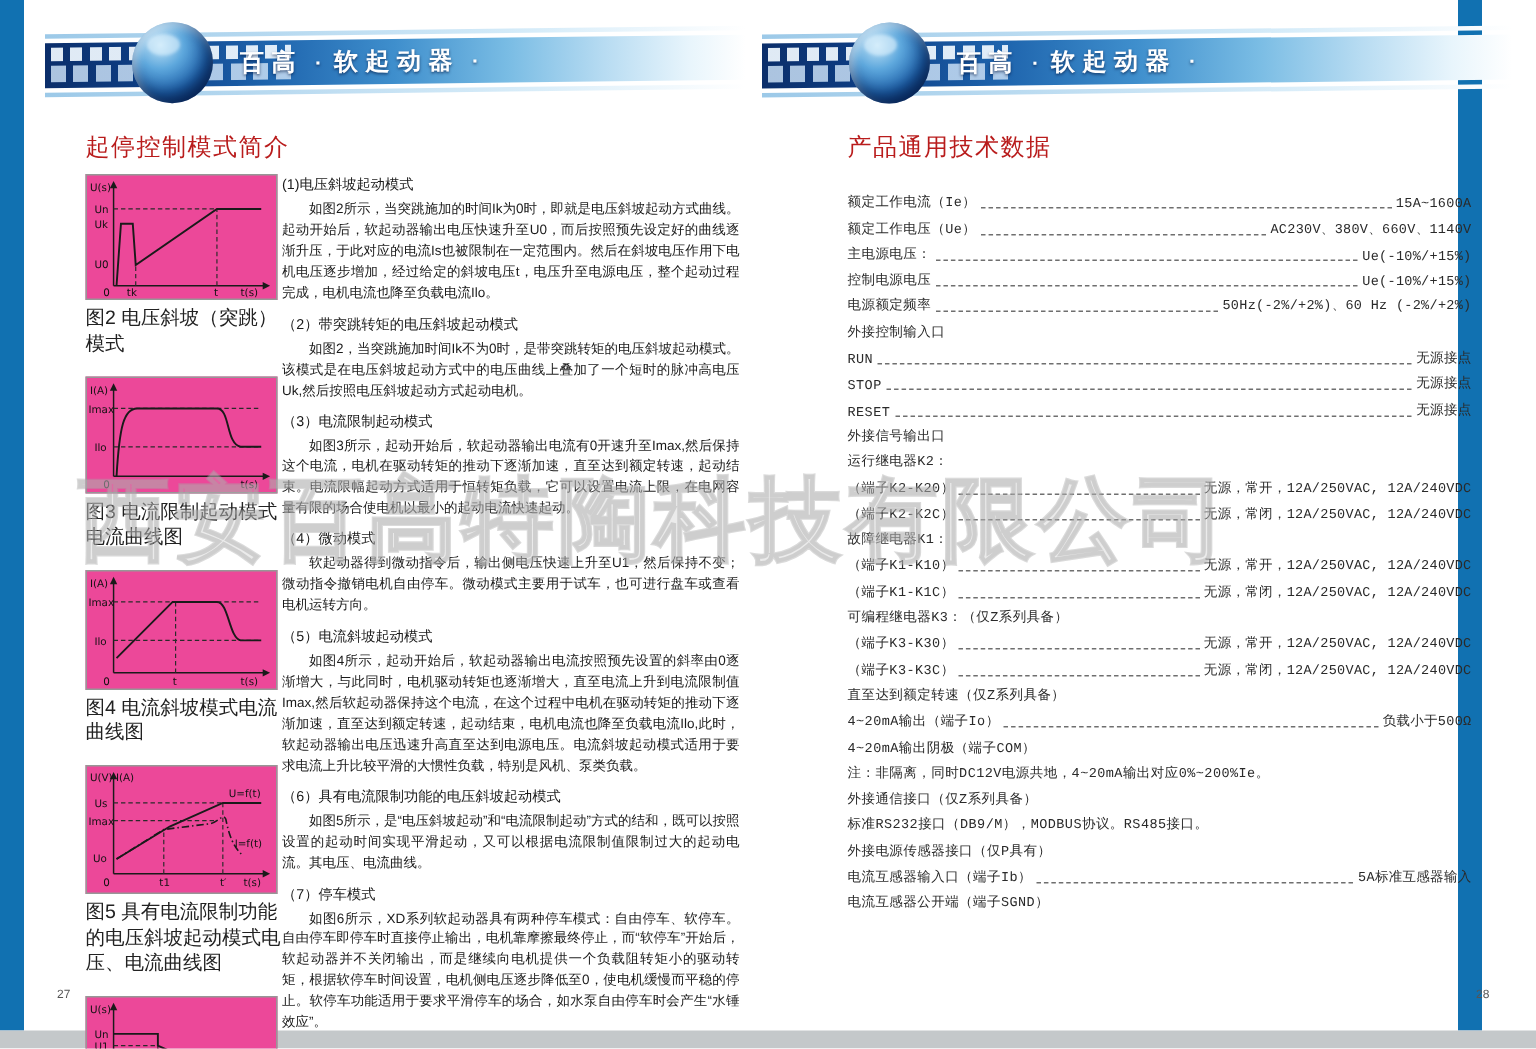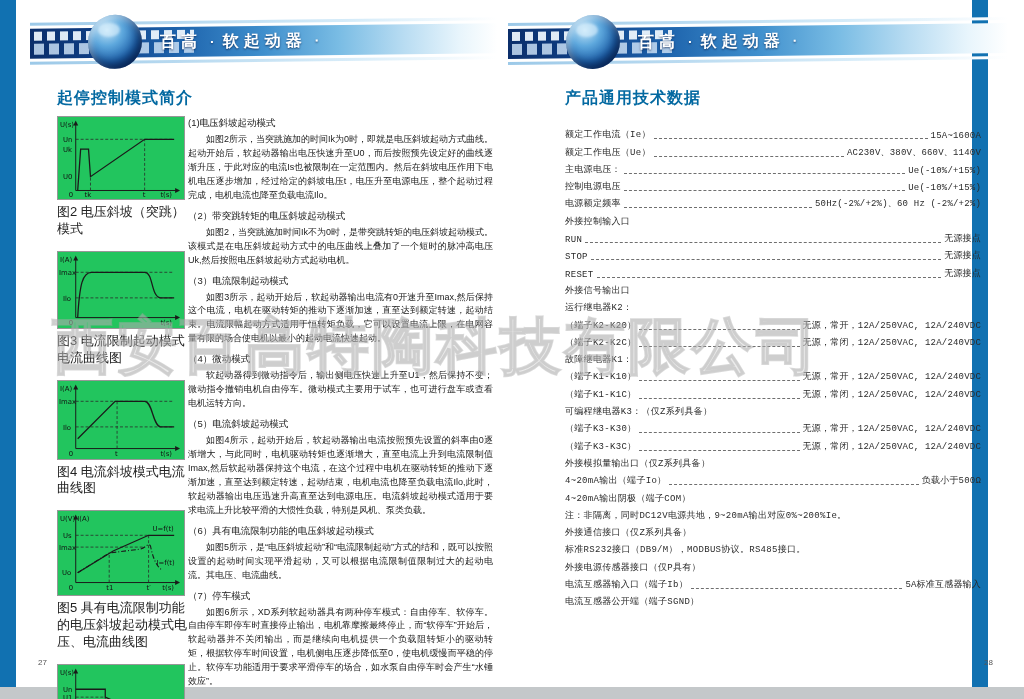--- a/index.html
+++ b/index.html
@@ -28,28 +28,28 @@
     background:radial-gradient(circle at 35% 28%,#bfe2f6 0%,#5ea8dd 30%,#1e63ad 62%,#0a3a7e 85%,#062a5e 100%);
     box-shadow:inset -4px -6px 10px rgba(0,10,40,.55), inset 3px 4px 6px rgba(255,255,255,.5);}
   .globe:after{content:"";position:absolute;left:10px;top:8px;width:22px;height:14px;border-radius:50%;
     background:rgba(230,245,255,.55);filter:blur(1px);}
   .banner-text{position:absolute;left:130px;top:0;height:30px;display:flex;align-items:center;
     color:#fff;font-weight:bold;font-size:16px;letter-spacing:5px;
     text-shadow:0 1px 2px rgba(0,20,60,.65);white-space:nowrap;}
   .banner-dot{font-size:14px;margin:0 8px;letter-spacing:0;}
 
   
-  .page-title{position:absolute;font-size:16px;font-weight:bold;color:#0369a1;letter-spacing:1px;}
+  .page-title{position:absolute;font-size:16px;font-weight:normal;color:#b91c1c;letter-spacing:1px;}
   .title-left{left:57px;top:88px;}
   .title-right{left:565px;top:88px;}
 
   
   .fig-col{position:absolute;left:57px;top:116px;width:130px;}
   .figure{margin-bottom:13px;}
-  .figbox{width:128px;background:#22c55e;border:1px solid #979797;box-sizing:border-box;}
+  .figbox{width:128px;background:#ec4899;border:1px solid #979797;box-sizing:border-box;}
   .figbox svg{display:block;}
   .figcap{font-size:13px;font-weight:normal;color:#222;text-align:left;margin:4px 0 0 0;line-height:1.3;}
   .ax{stroke:#1a1a1a;stroke-width:1;fill:none;}
   .curve{stroke:#1a1a1a;stroke-width:1.3;fill:none;}
   .dash{stroke:#2a2a2a;stroke-width:0.8;fill:none;stroke-dasharray:3 2;}
   .dashdot{stroke:#1a1a1a;stroke-width:1.1;fill:none;stroke-dasharray:5 2 1 2;}
   .arrow{fill:#1a1a1a;}
   .figbox text{font-size:7px;fill:#111;font-family:"DejaVu Sans",sans-serif;}
 
   
@@ -348,32 +348,32 @@
         <span class="spec-label">（端子K3-K30）</span>
         <span class="leader"></span>
         <span class="spec-value">无源，常开，12A/250VAC, 12A/240VDC</span>
       </div>
     <div class="spec-row">
         <span class="spec-label">（端子K3-K3C）</span>
         <span class="leader"></span>
         <span class="spec-value">无源，常闭，12A/250VAC, 12A/240VDC</span>
       </div>
     <div class="spec-row plain">
-        <span class="spec-label">外接模拟量输出口（仅Z系列具备）</span>
+        <span class="spec-label">直至达到额定转速（仅Z系列具备）</span>
       </div>
     <div class="spec-row">
         <span class="spec-label">4~20mA输出（端子Io）</span>
         <span class="leader"></span>
         <span class="spec-value">负载小于500Ω</span>
       </div>
     <div class="spec-row plain">
         <span class="spec-label">4~20mA输出阴极（端子COM）</span>
       </div>
     <div class="spec-row plain">
-        <span class="spec-label">注：非隔离，同时DC12V电源共地，9~20mA输出对应0%~200%Ie。</span>
+        <span class="spec-label">注：非隔离，同时DC12V电源共地，4~20mA输出对应0%~200%Ie。</span>
       </div>
     <div class="spec-row plain">
         <span class="spec-label">外接通信接口（仅Z系列具备）</span>
       </div>
     <div class="spec-row plain">
         <span class="spec-label">标准RS232接口（DB9/M），MODBUS协议。RS485接口。</span>
       </div>
     <div class="spec-row plain">
         <span class="spec-label">外接电源传感器接口（仅P具有）</span>
       </div>

